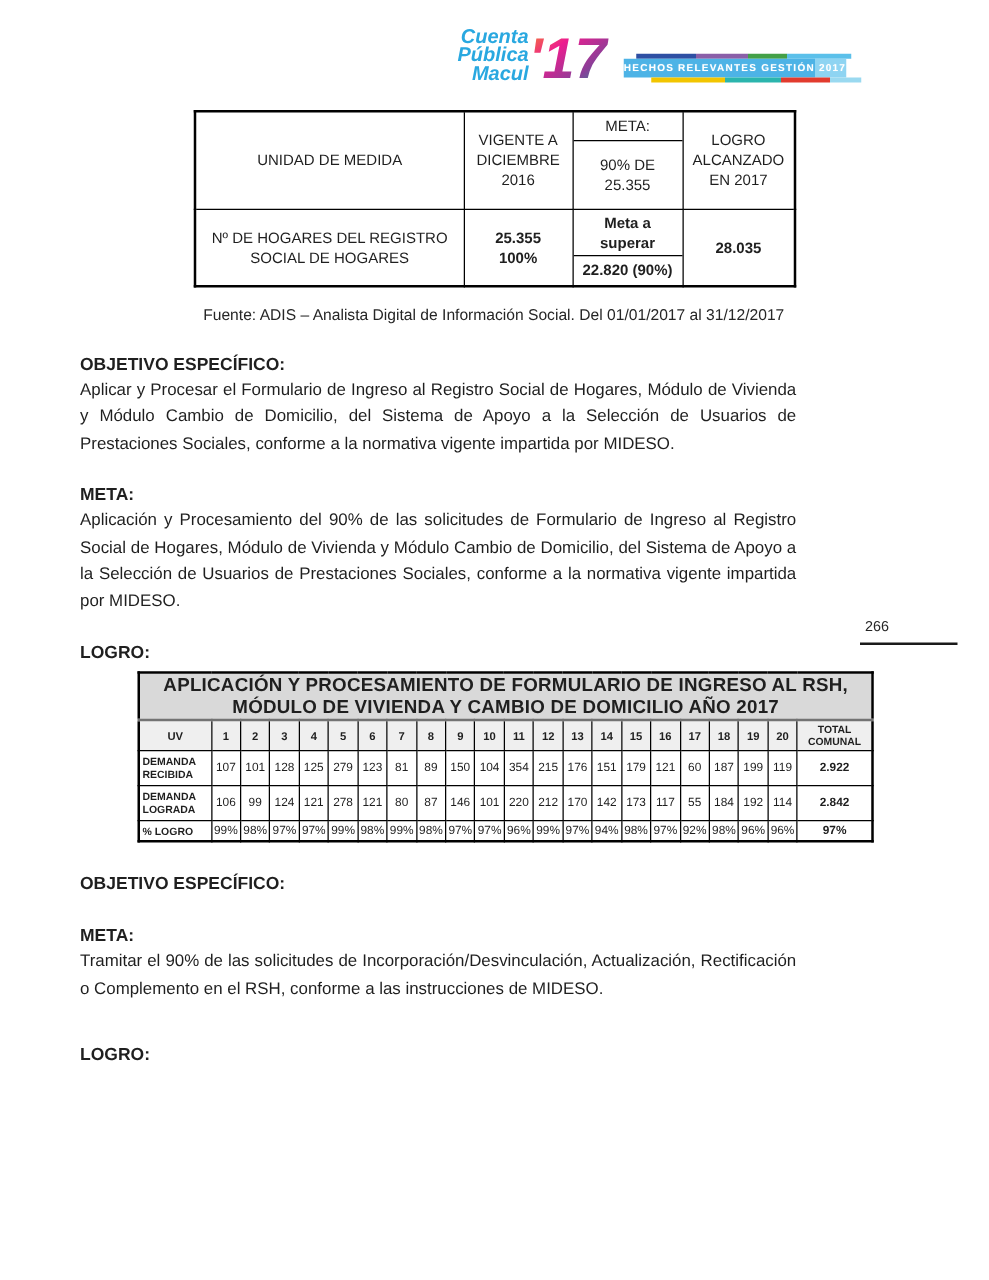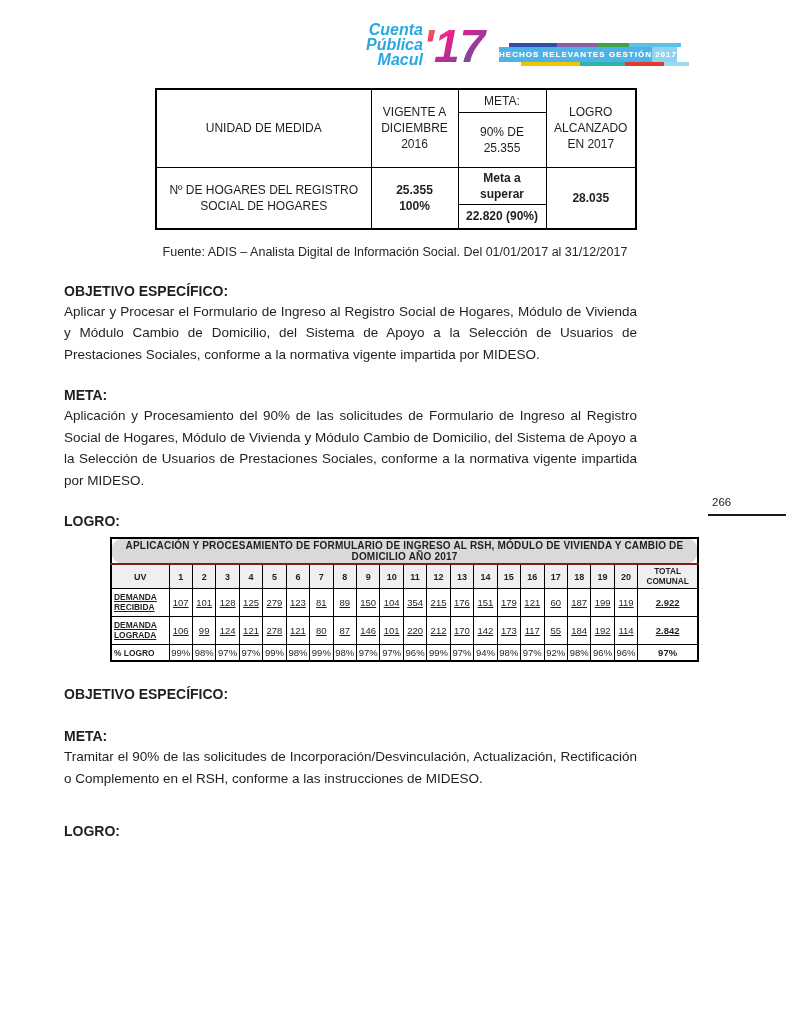--- a/index.html
+++ b/index.html
@@ -130,51 +130,50 @@
     border: 1px solid #000;
     text-align: center;
     vertical-align: middle;
     font-size: 9.5px;
     padding: 1px;
     overflow: hidden;
   }
   .uv-table .title-cell {
     background: #d9d9d9;
     font-weight: bold;
-    font-size: 10px;
+    font-size: 15px;
     height: 26px;
-    border-bottom: 2px solid #7f1d1d;
+    border-bottom: 2px solid #737373;
     letter-spacing: .2px;
-    border-radius: 13px;
   }
   .uv-table tr.uv-head td {
     background: #efefef;
     font-weight: bold;
     font-size: 9px;
     height: 24px;
   }
   .uv-table tr.uv-head td:last-child { font-size: 8.3px; line-height: 1.15; }
   .uv-table td.row-label {
     font-weight: bold;
     font-size: 8.4px;
     text-align: left;
     padding-left: 2px;
     line-height: 1.2;
   }
-  .uv-table tr.data-r td { height: 28px; text-decoration: underline; }
+  .uv-table tr.data-r td { height: 28px; }
   .uv-table tr.pct-r td { height: 17px; }
   .uv-table td.total-cell { font-weight: bold; }
   .uv-table col.c-label { width: 58px; }
   .uv-table col.c-num { width: 23.45px; }
   .uv-table col.c-total { width: 60px; }
 
   
   .page-number {
     position: absolute;
-    left: 708px; top: 494px;
+    left: 688px; top: 494px;
     width: 78px;
     font-size: 11.5px;
     color: #262626;
     padding: 2px 0 6px 4px;
     border-bottom: 2px solid #1a1a1a;
   }
 </style>
 </head>
 <body>
 

